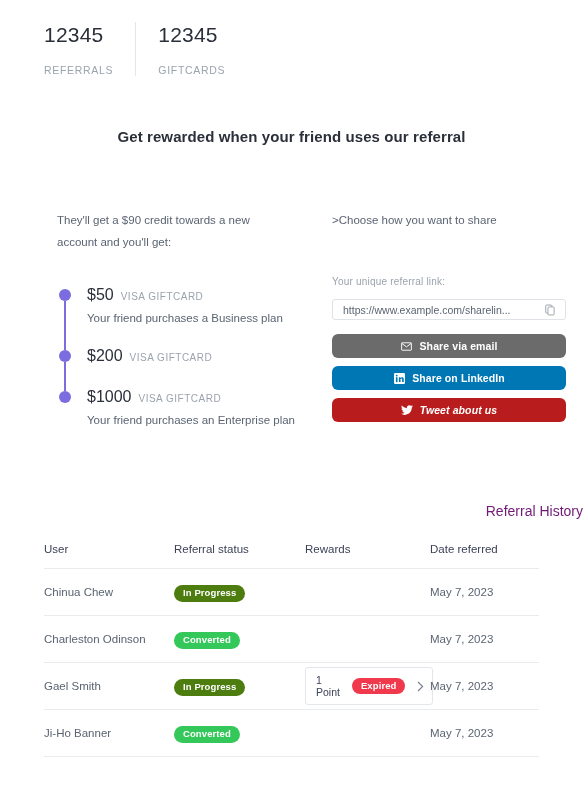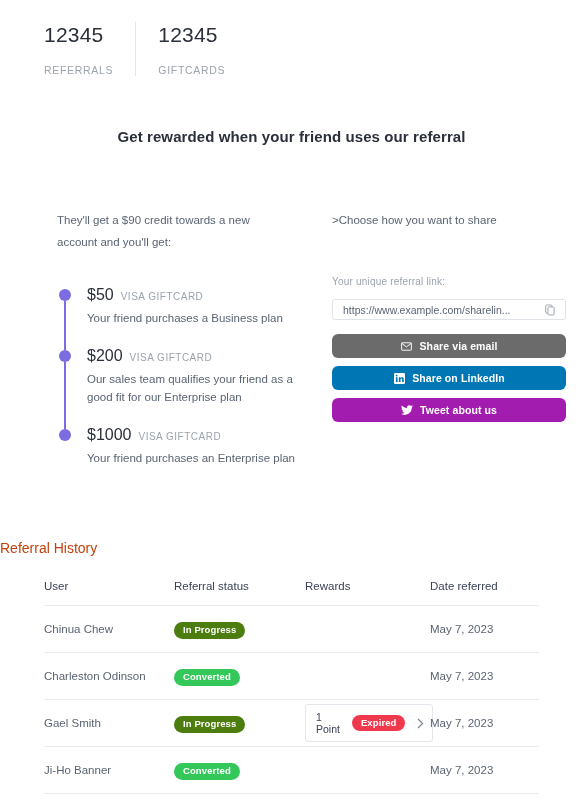--- a/index.html
+++ b/index.html
@@ -180,27 +180,27 @@
     letter-spacing: 0.1px;
   }
   .share-btn .sicon {
     display: flex;
     align-items: center;
     justify-content: center;
     width: 12px; height: 12px;
   }
   .btn-email { background: #6b6b6b; }
   .btn-linkedin { background: #0077b5; }
-  .btn-twitter { background: #a21caf; }
+  .btn-twitter { background: #b91c1c; font-style: italic; }
 
   
   .history-title {
-    text-align: left;
+    text-align: right;
     font-size: 14px;
-    color: #c2410c;
+    color: #701a75;
     margin-top: 73px;
   }
   .table {
     margin: 24px 44px 0 44px;
     width: 495px;
   }
   .thead {
     display: flex;
     padding-bottom: 13px;
     border-bottom: 1px solid #e9ecef;
@@ -292,21 +292,20 @@
         <div class="tl-desc">Your friend purchases a Business plan</div>
       </div>
 
       <div class="tl-item">
         <span class="tl-dot"></span>
         <span class="tl-line"></span>
         <div class="tl-head">
           <span class="tl-amount">$200</span>
           <span class="tl-kind">VISA GIFTCARD</span>
         </div>
-        <div class="tl-desc">Our sales team qualifies your friend as a good fit for our Enterprise plan</div>
       </div>
 
       <div class="tl-item">
         <span class="tl-dot"></span>
 
         <div class="tl-head">
           <span class="tl-amount">$1000</span>
           <span class="tl-kind">VISA GIFTCARD</span>
         </div>
         <div class="tl-desc">Your friend purchases an Enterprise plan</div>

